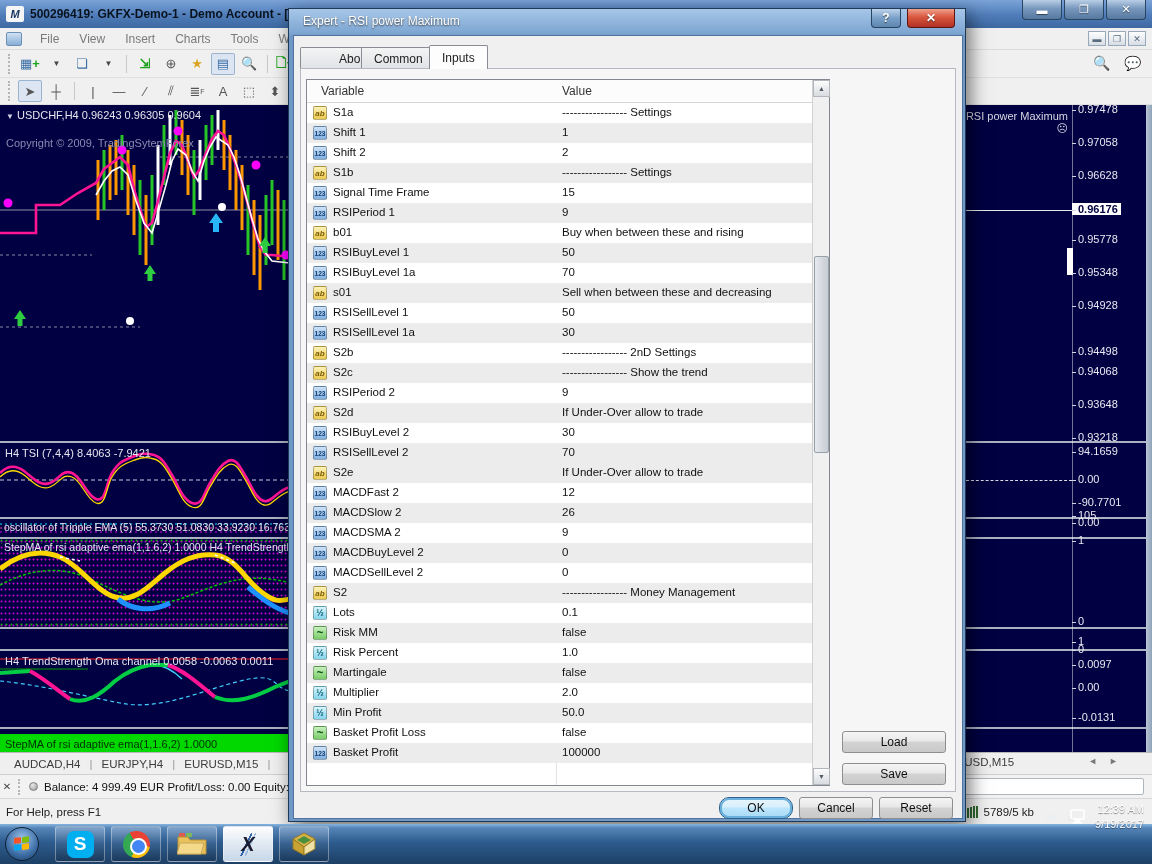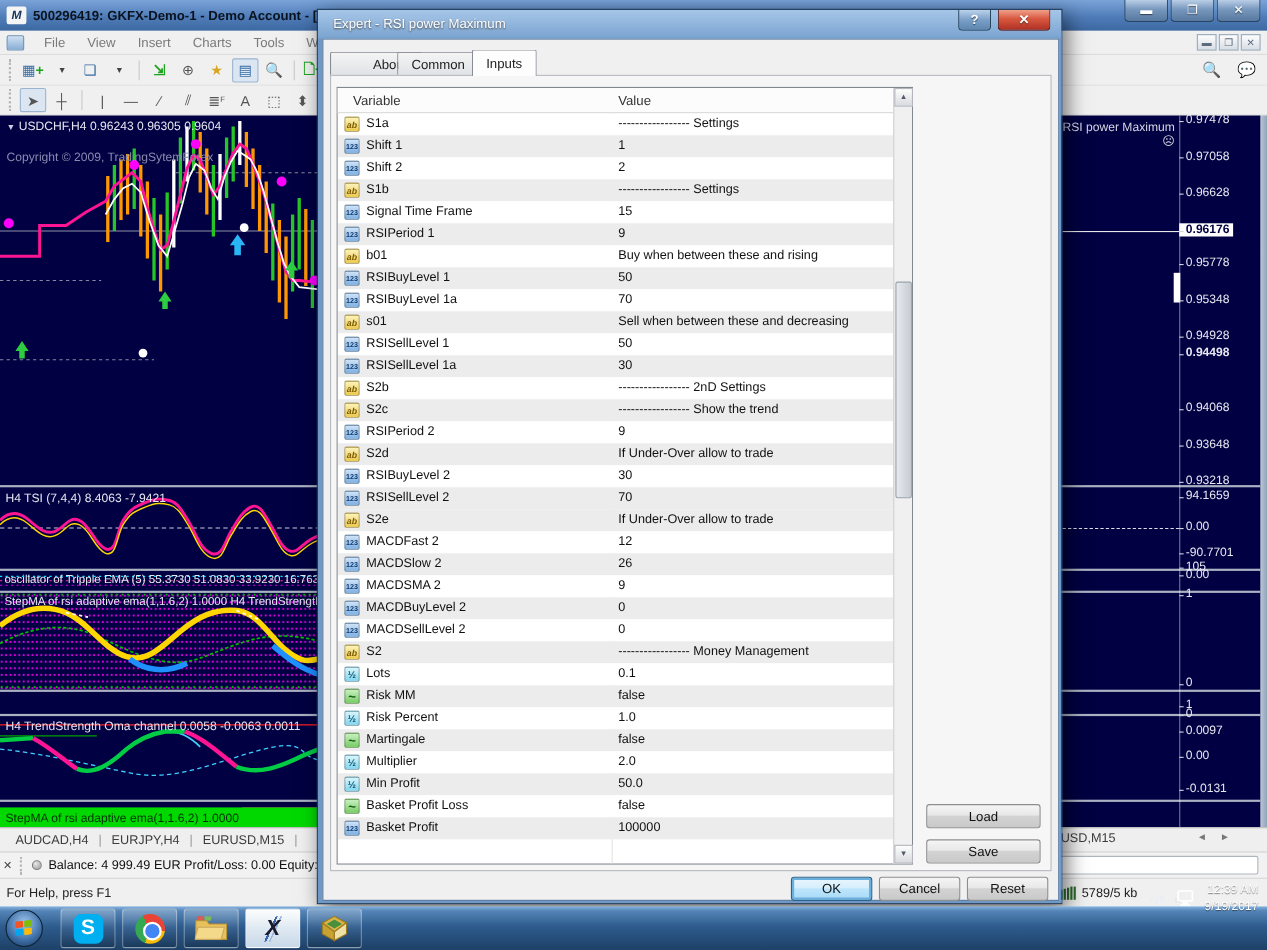--- a/index.html
+++ b/index.html
@@ -380,21 +380,21 @@
     <span>RSI power Maximum</span><span class="sad-ico">☹</span>
   </div>
   <div class="abs price-scale">
       <div class="tick" style="top: -2px;">0.97478</div>
       <div class="tick" style="top: 31px;">0.97058</div>
       <div class="tick" style="top: 64px;">0.96628</div>
       <div class="tick hl" style="top: 98px;">0.96176</div>
       <div class="tick" style="top: 128px;">0.95778</div>
       <div class="tick" style="top: 161px;">0.95348</div>
       <div class="tick" style="top: 194px;">0.94928</div>
-      <div class="tick" style="top: 210px; font-weight: bold;">0.94498</div>
+      <div class="tick" style="top: 240px;">0.94498</div>
       <div class="tick" style="top: 260px;">0.94068</div>
       <div class="tick" style="top: 293px;">0.93648</div>
       <div class="tick" style="top: 326px;">0.93218</div>
       <div class="tick" style="top: 340px;">94.1659</div>
       <div class="tick" style="top: 368px;">0.00</div>
       <div class="tick" style="top: 391px;">-90.7701</div>
       <div class="tick" style="top: 404px;">105</div>
       <div class="tick" style="top: 411px;">0.00</div>
       <div class="tick" style="top: 429px;">1</div>
       <div class="tick" style="top: 510px;">0</div>
@@ -632,21 +632,21 @@
           </div>
         <div class="vscroll">
           <div class="vs-btn" style="top:0;">▲</div>
           <div class="vs-thumb"></div>
           <div class="vs-btn" style="bottom:0;top:auto;">▼</div>
         </div>
       </div>
 
       <div class="btn wide" style="left:548px;top:695px;">Load</div>
       <div class="btn wide" style="left:548px;top:727px;">Save</div>
-      <div class="btn default" style="left:425px;top:761px;">OK</div>
+      <div class="btn default" style="left:425px;top:761px;border-radius:10px;">OK</div>
       <div class="btn" style="left:505px;top:761px;">Cancel</div>
       <div class="btn" style="left:585px;top:761px;">Reset</div>
     </div>
   </div>
 
   <div class="abs taskbar"></div>
   <div class="start-orb">
     <div class="flag">
       <i style="background:#f35325"></i>
         <i style="background:#81bc06"></i>

